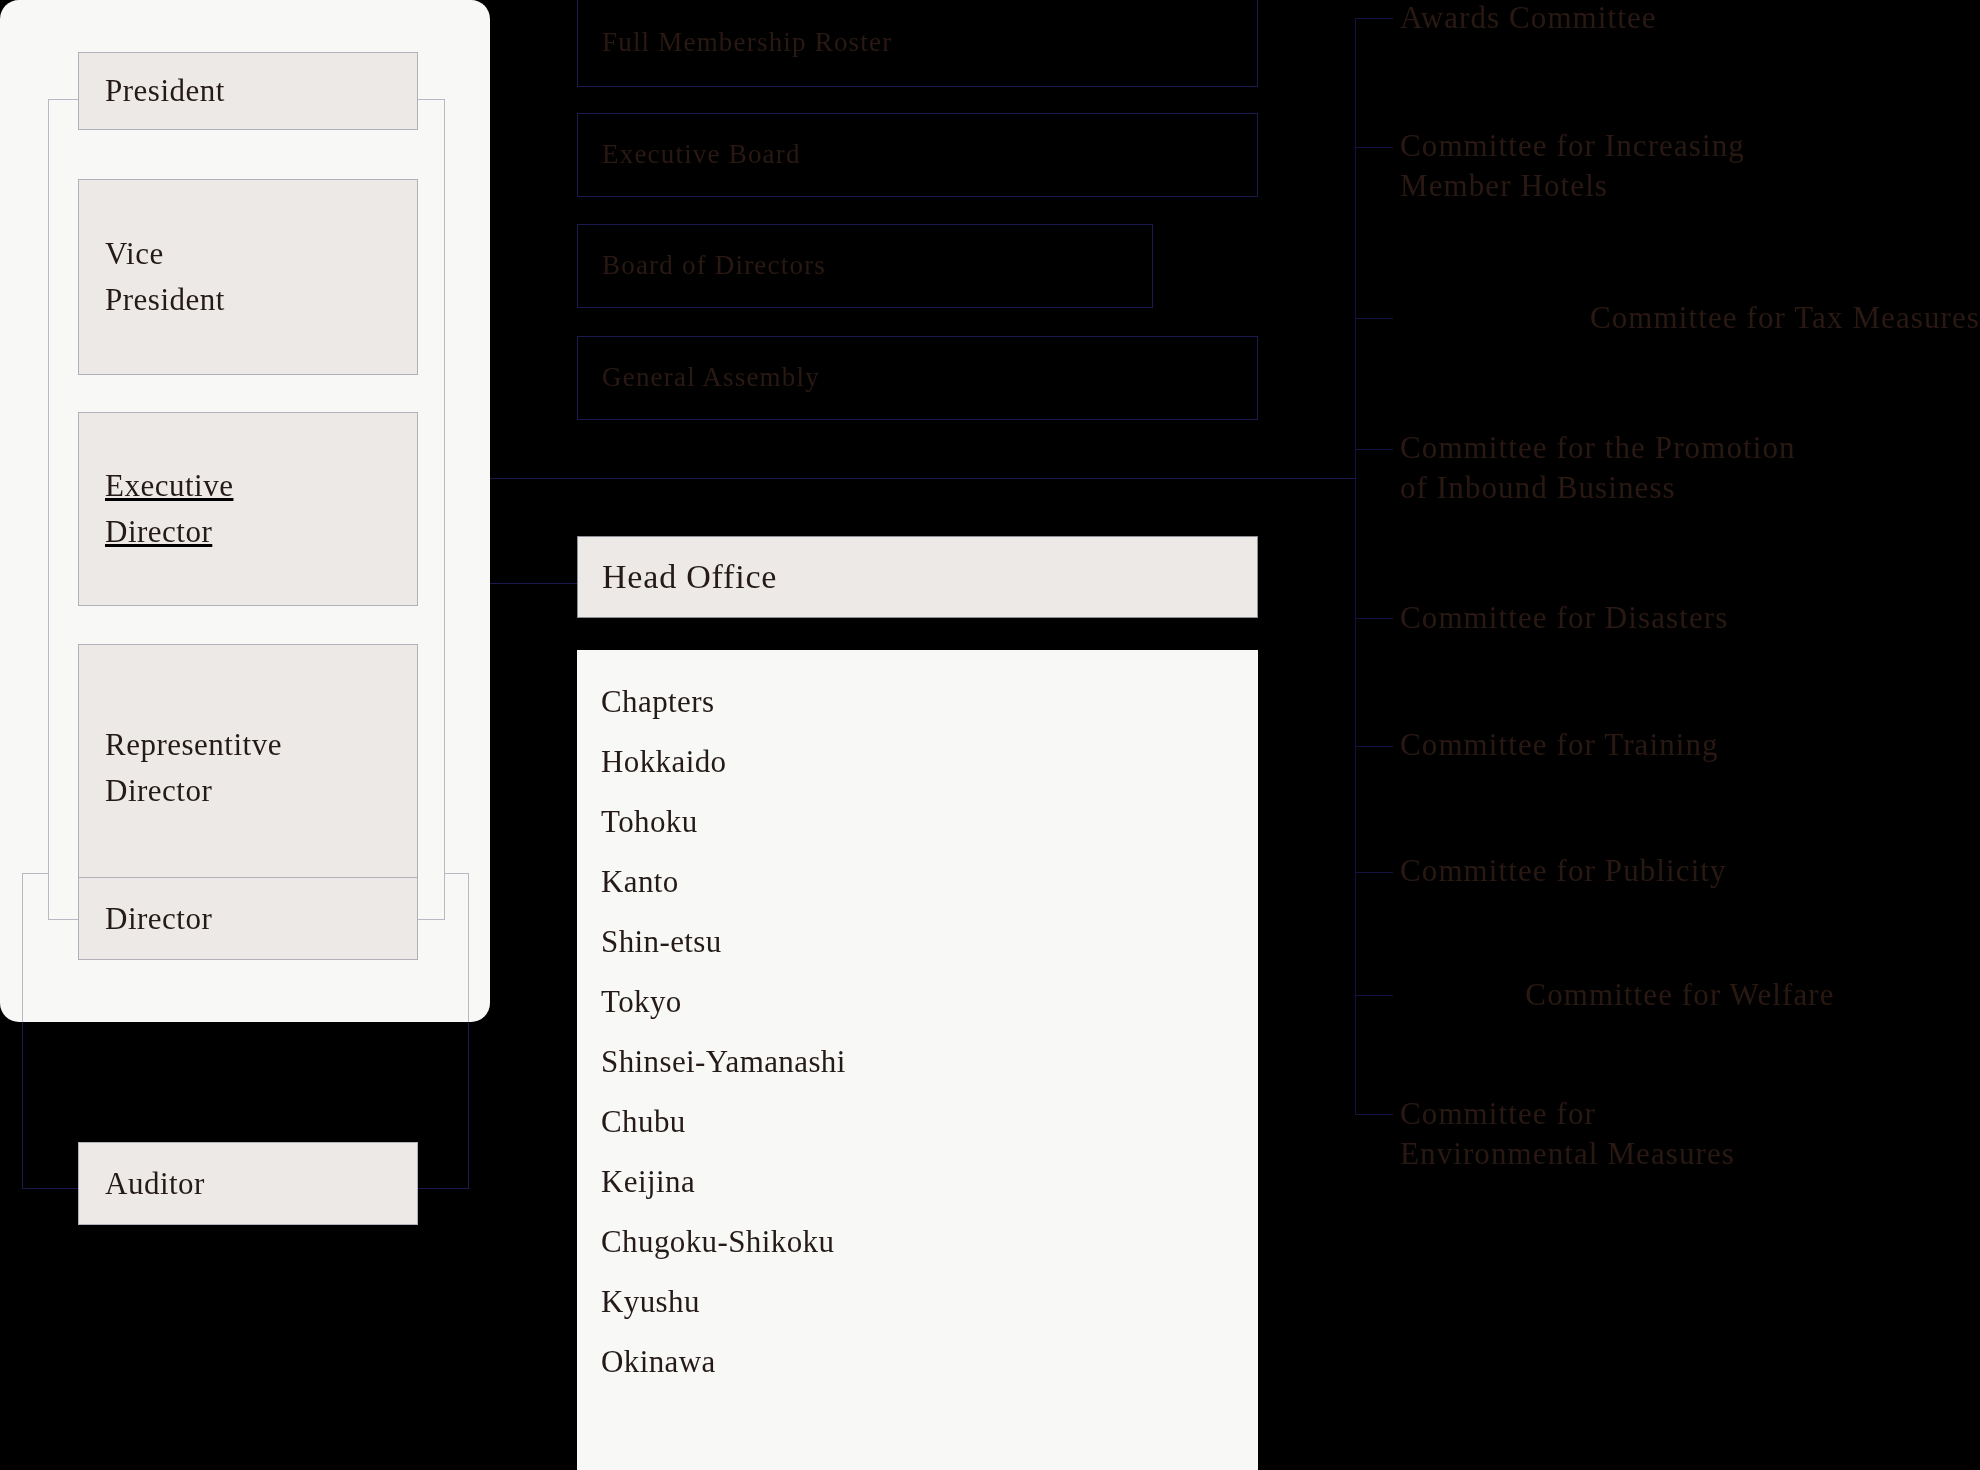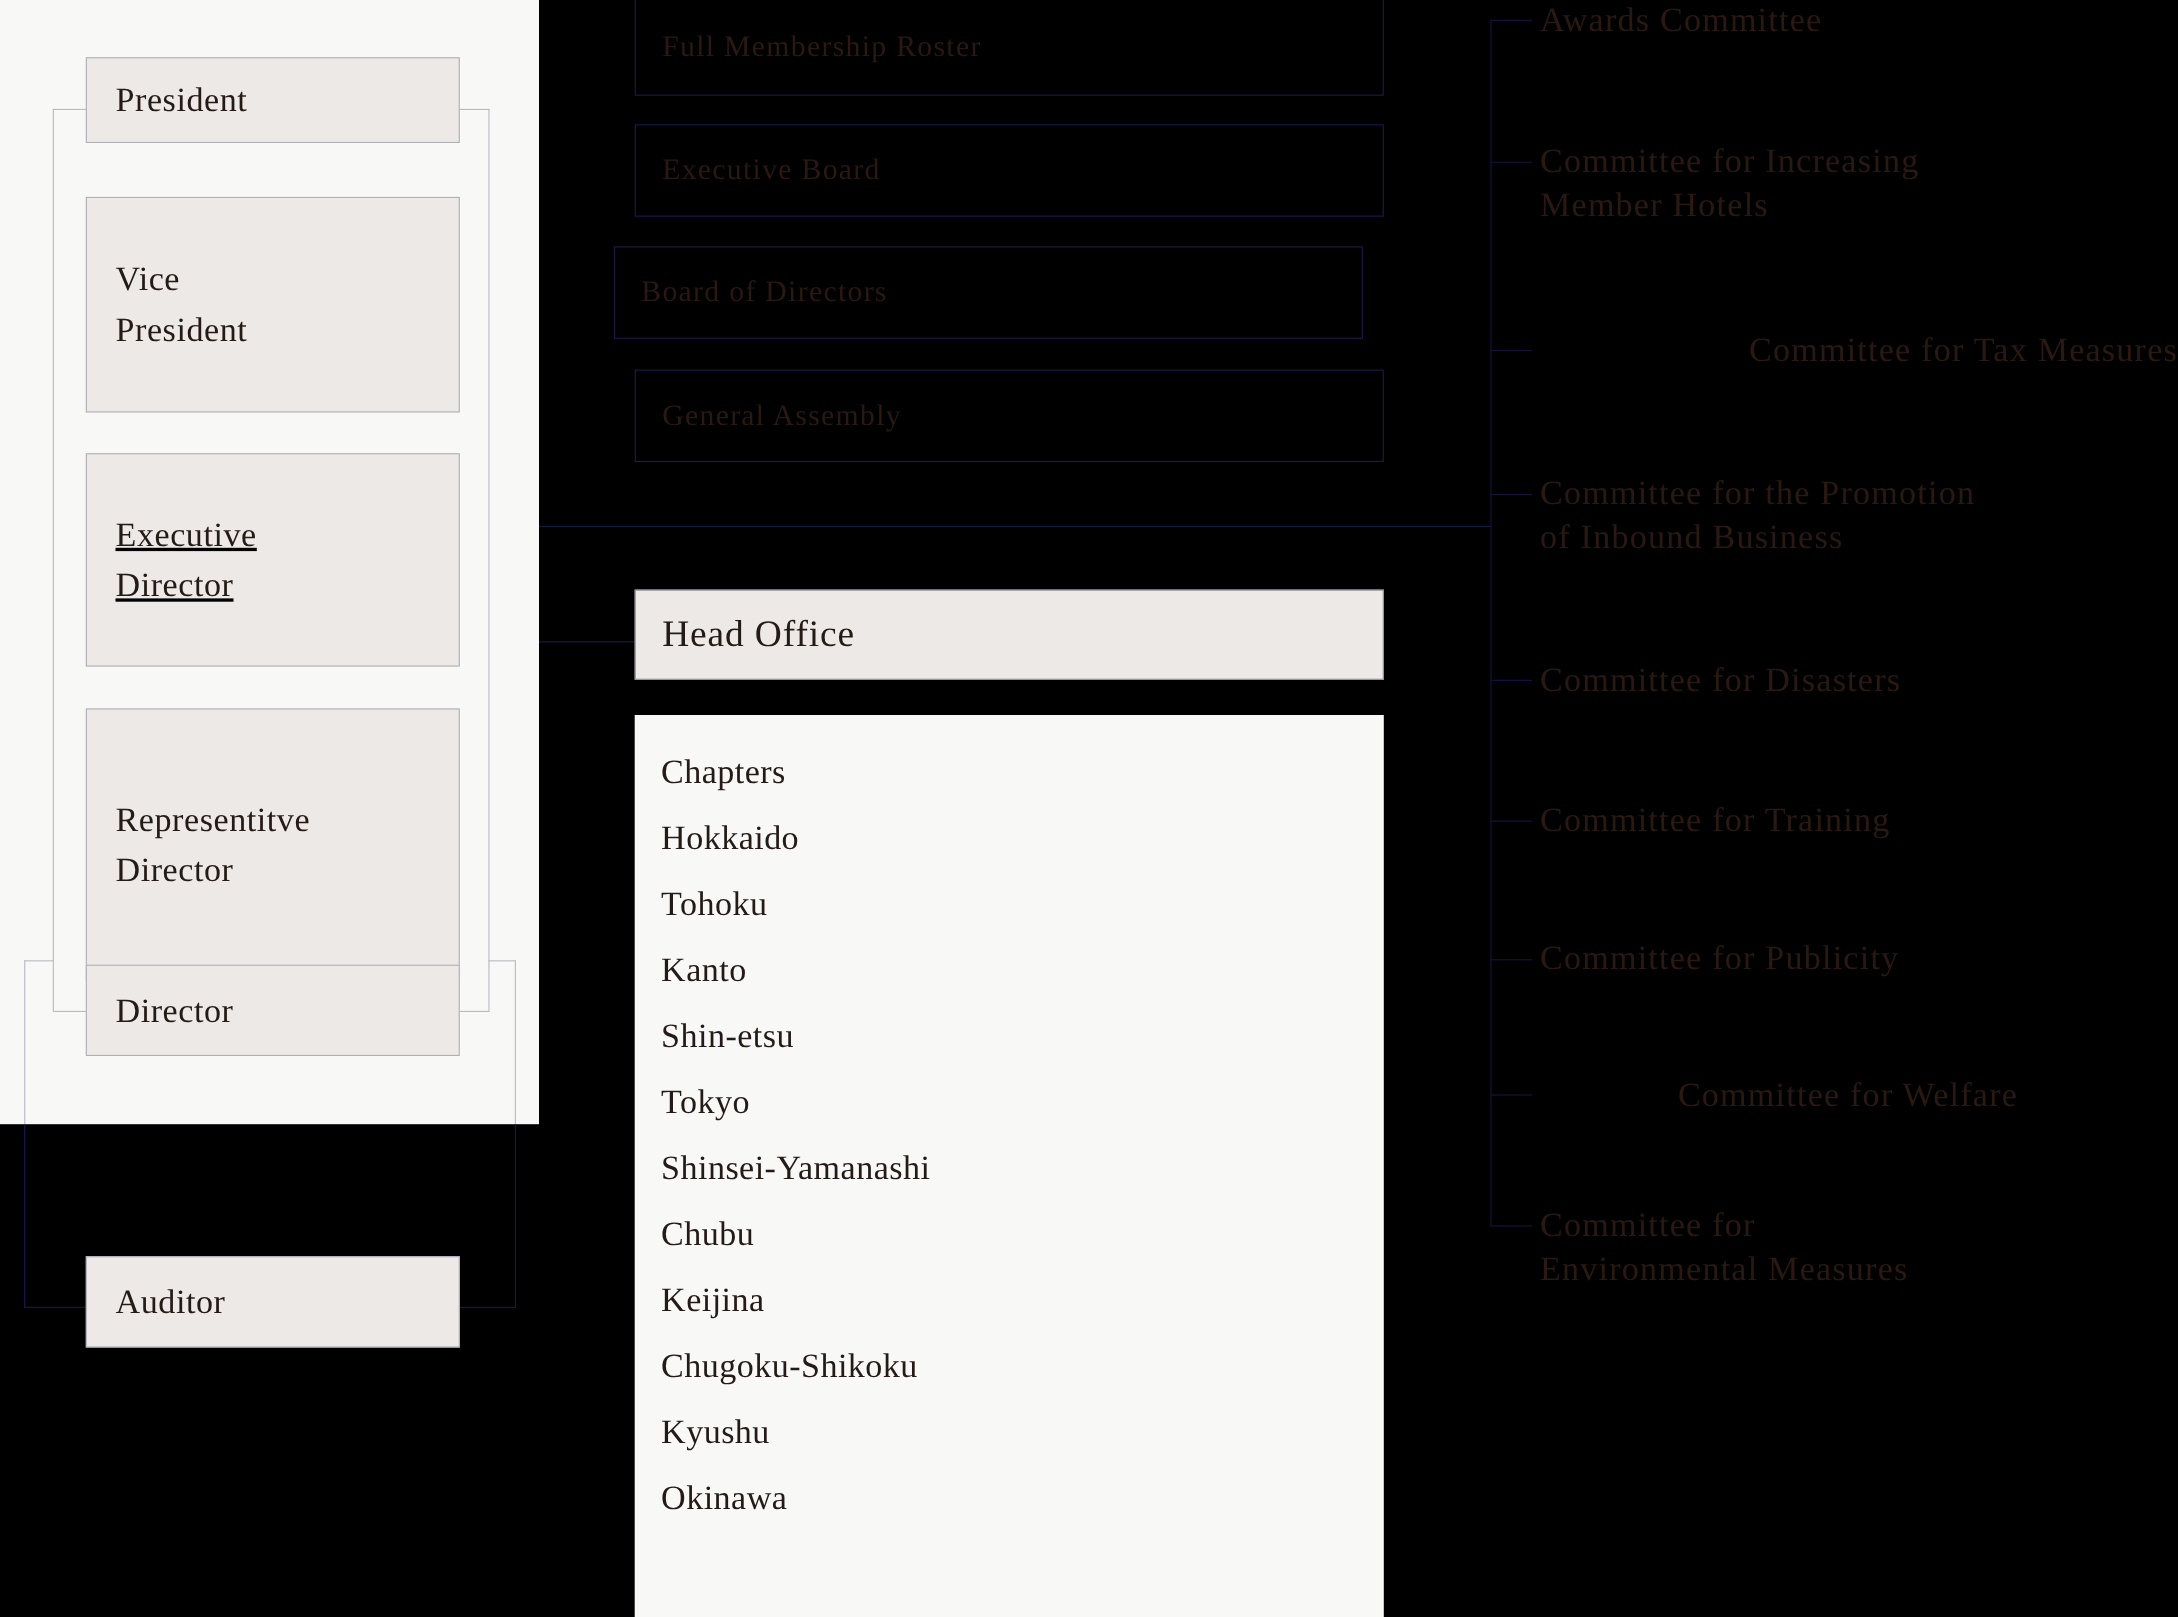--- a/index.html
+++ b/index.html
@@ -1,21 +1,21 @@
 <!DOCTYPE html>
 <html><head>
 <meta charset="utf-8">
 <style>
   html,body{margin:0;padding:0;background:#000;}
   body{width:1980px;height:1470px;position:relative;overflow:hidden;
        font-family:"Liberation Serif","DejaVu Serif",serif;}
   .stage{position:absolute;inset:0;width:1980px;height:1470px;background:#000000;}
 
   
-  .leftpanel{position:absolute;left:0;top:0;width:490px;height:1022px;background:#f8f8f7;}
+  .leftpanel{position:absolute;left:0;top:0;width:490px;height:1022px;background:#f8f8f7;border-radius:19px;}
 
   
   .brk{position:absolute;background:#b9b8c4;}
 
   .obox{position:absolute;background:#ece9e6;border:1px solid #b0afba;
         box-sizing:border-box;display:flex;align-items:center;}
   .obox .lbl{padding-left:26px;font-size:31px;line-height:1.48;color:#241a17;
              letter-spacing:.5px;white-space:pre-line;}
 
   
@@ -99,21 +99,21 @@
   </div>
 
   <div class="mbox" style="left:577px;top:-2px;width:681px;height:89px;">
     <span class="lbl">Full Membership Roster</span>
   </div>
 
   <div class="mbox" style="left:577px;top:113px;width:681px;height:84px;">
     <span class="lbl">Executive Board</span>
   </div>
 
-  <div class="mbox" style="left:558px;top:224px;width:681px;height:84px;">
+  <div class="mbox" style="left:577px;top:224px;width:576px;height:84px;">
     <span class="lbl">Board of Directors</span>
   </div>
 
   <div class="mbox" style="left:577px;top:336px;width:681px;height:84px;">
     <span class="lbl">General Assembly</span>
   </div>
 
   <div class="nv" style="left:490px;top:478px;width:865px;height:1px;"></div>
 
   <div class="nv" style="left:490px;top:583px;width:88px;height:1px;"></div>

